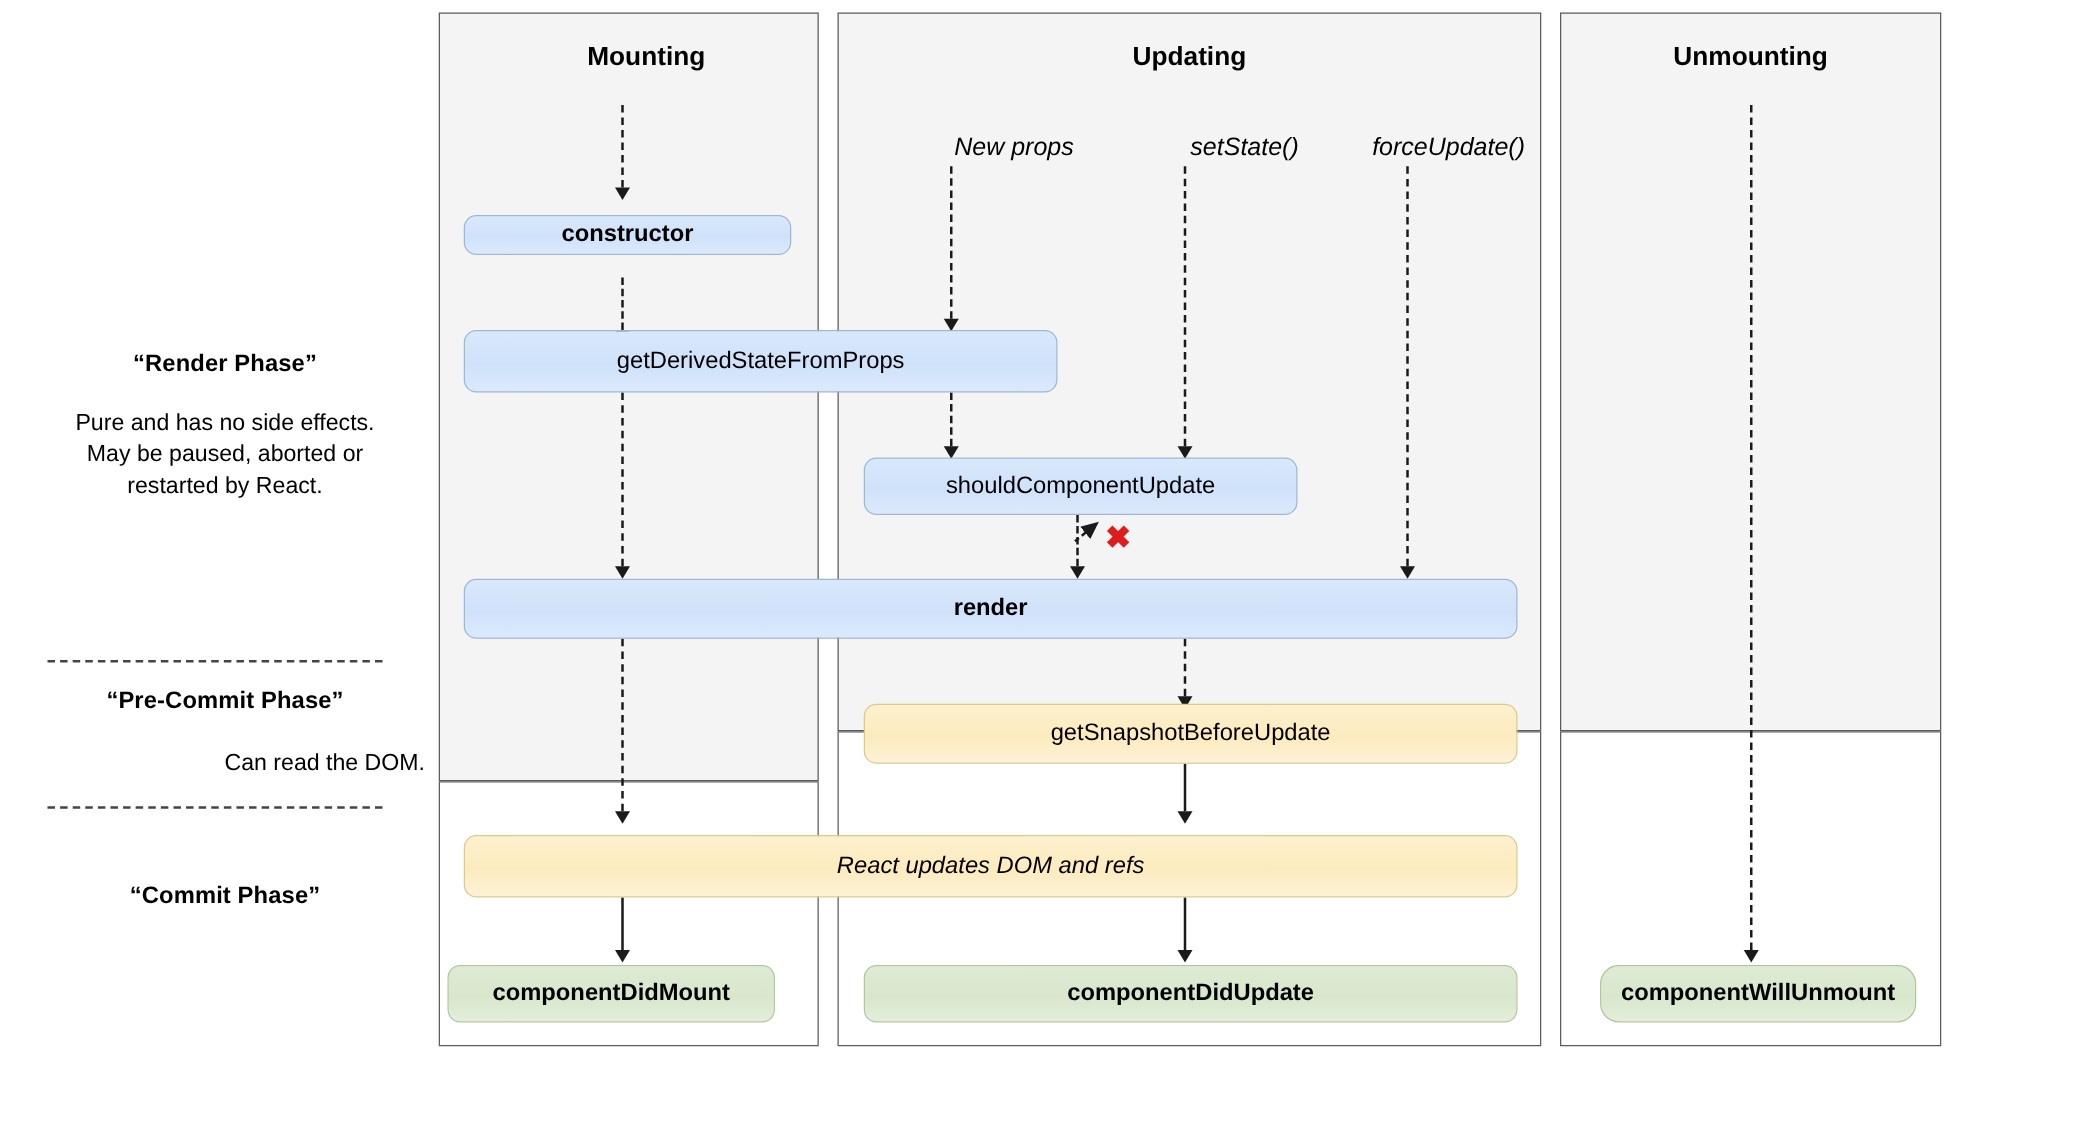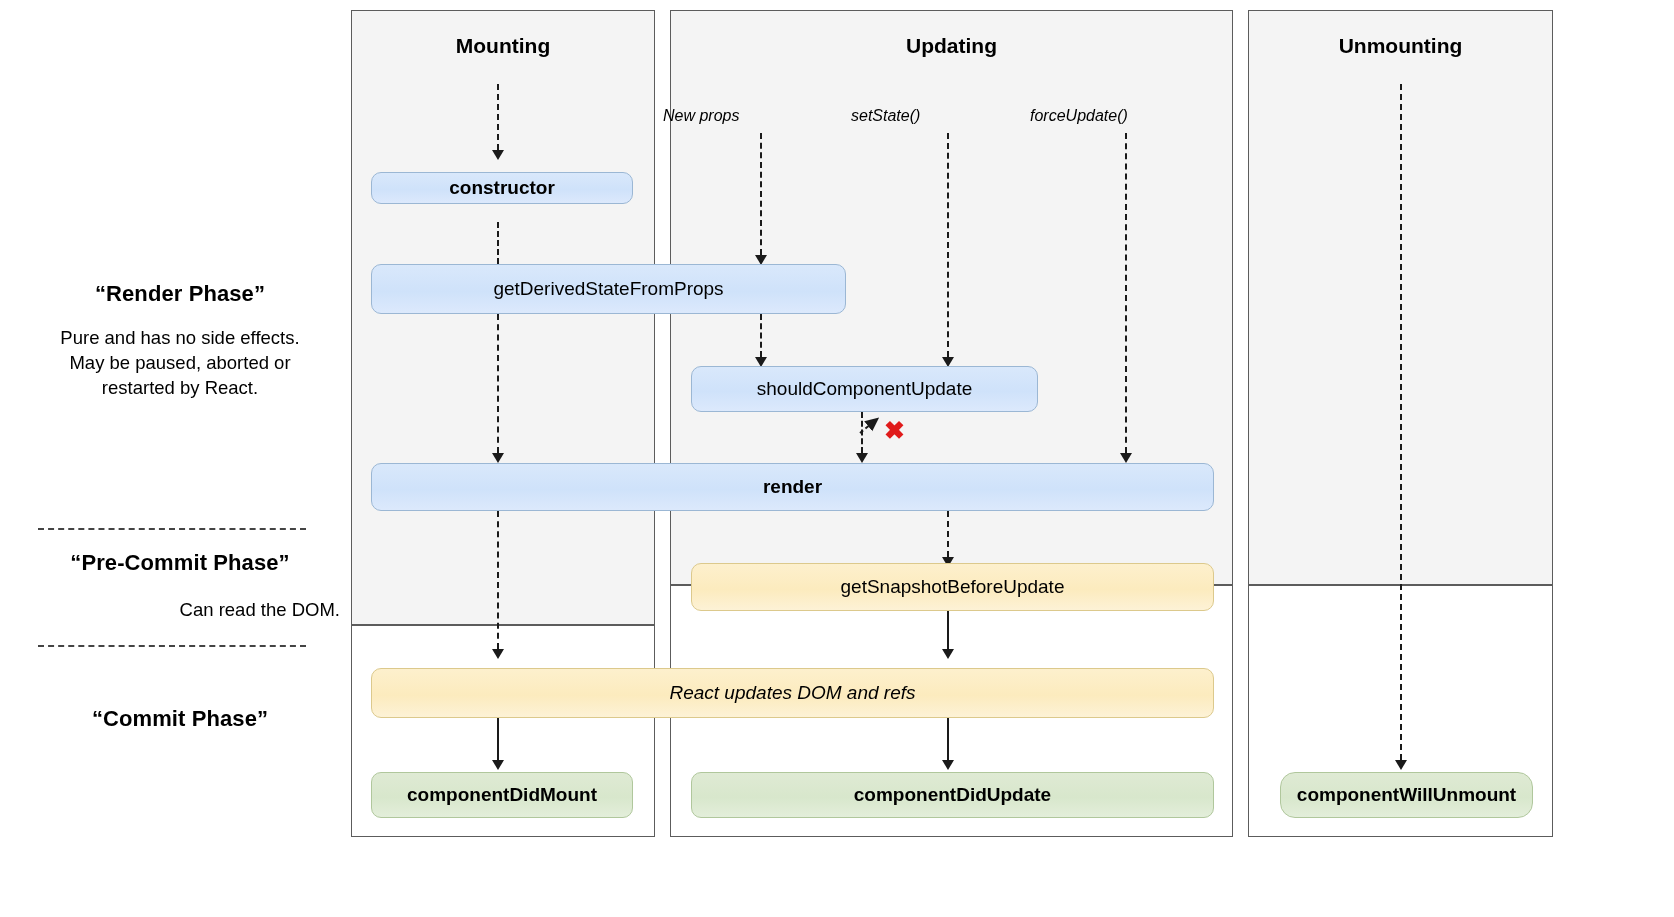--- a/index.html
+++ b/index.html
@@ -17,21 +17,21 @@
     height: 917px;
     overflow: hidden;
     background: #ffffff;
   }
 
   
   .phase-title {
     position: absolute;
     text-align: center;
     font-weight: bold;
-    font-size: 22px;
+    font-size: 19px;
     letter-spacing: 0.1px;
     white-space: nowrap;
   }
   .phase-desc {
     position: absolute;
     text-align: center;
     font-size: 18.5px;
     line-height: 25px;
   }
   .hr-dotted {
@@ -51,23 +51,23 @@
   .col-head {
     position: absolute;
     text-align: center;
     font-weight: bold;
     font-size: 21px;
   }
 
   
   .trigger {
     position: absolute;
-    text-align: left;
+    text-align: right;
     font-style: italic;
-    font-size: 16px;
+    font-size: 20px;
     white-space: nowrap;
   }
 
   
   .node {
     position: absolute;
     box-sizing: border-box;
     border-radius: 10px;
     display: flex;
     align-items: center;
@@ -127,21 +127,21 @@
   <div class="col-frame col-white" style="left:351px; top:625px; width:304px; height:212px;"></div>
 
   <div class="col-frame col-gray" style="left:670px; top:10px; width:563px; height:575px;"></div>
 
   <div class="col-frame col-white" style="left:670px; top:585px; width:563px; height:252px;"></div>
 
   <div class="col-frame col-gray" style="left:1248px; top:10px; width:305px; height:575px;"></div>
 
   <div class="col-frame col-white" style="left:1248px; top:585px; width:305px; height:252px;"></div>
 
-  <div class="col-head" style="left:351px; top:34px; width:304px;">Mounting</div>
+  <div class="col-head" style="left:365px; top:34px; width:304px;">Mounting</div>
   <div class="col-head" style="left:670px; top:34px; width:563px;">Updating</div>
   <div class="col-head" style="left:1248px; top:34px; width:305px;">Unmounting</div>
 
   <div class="phase-title" style="left:20px; top:281px; width:320px;">“Render Phase”</div>
   <div class="phase-desc" style="left:20px; top:325px; width:320px; white-space:pre-line;">Pure and has no side effects.
 May be paused, aborted or
 restarted by React.</div>
 
   <div class="hr-dotted" style="left:38px; top:528px; width:268px;"></div>
 
@@ -213,19 +213,19 @@
   <div class="node blue" style="left:371px; top:264px; width:475px; height:50px;">getDerivedStateFromProps</div>
 
   <div class="node blue" style="left:691px; top:366px; width:347px; height:46px;">shouldComponentUpdate</div>
 
   <div class="node yellow" style="left:691px; top:563px; width:523px; height:48px;">getSnapshotBeforeUpdate</div>
 
   <div class="node blue bold" style="left:371px; top:463px; width:843px; height:48px;">render</div>
 
   <div class="node yellow italic" style="left:371px; top:668px; width:843px; height:50px;">React updates DOM and refs</div>
 
-  <div class="node green bold" style="left:371px; top:772px; width:262px; height:46px;">componentDidMount</div>
+  <div class="node green bold" style="left:358px; top:772px; width:262px; height:46px;">componentDidMount</div>
 
   <div class="node green bold" style="left:691px; top:772px; width:523px; height:46px;">componentDidUpdate</div>
 
   <div class="node green bold" style="left:1280px; top:772px; width:253px; height:46px;border-radius:15px;">componentWillUnmount</div>
 
 </div>
 
 </body></html>

